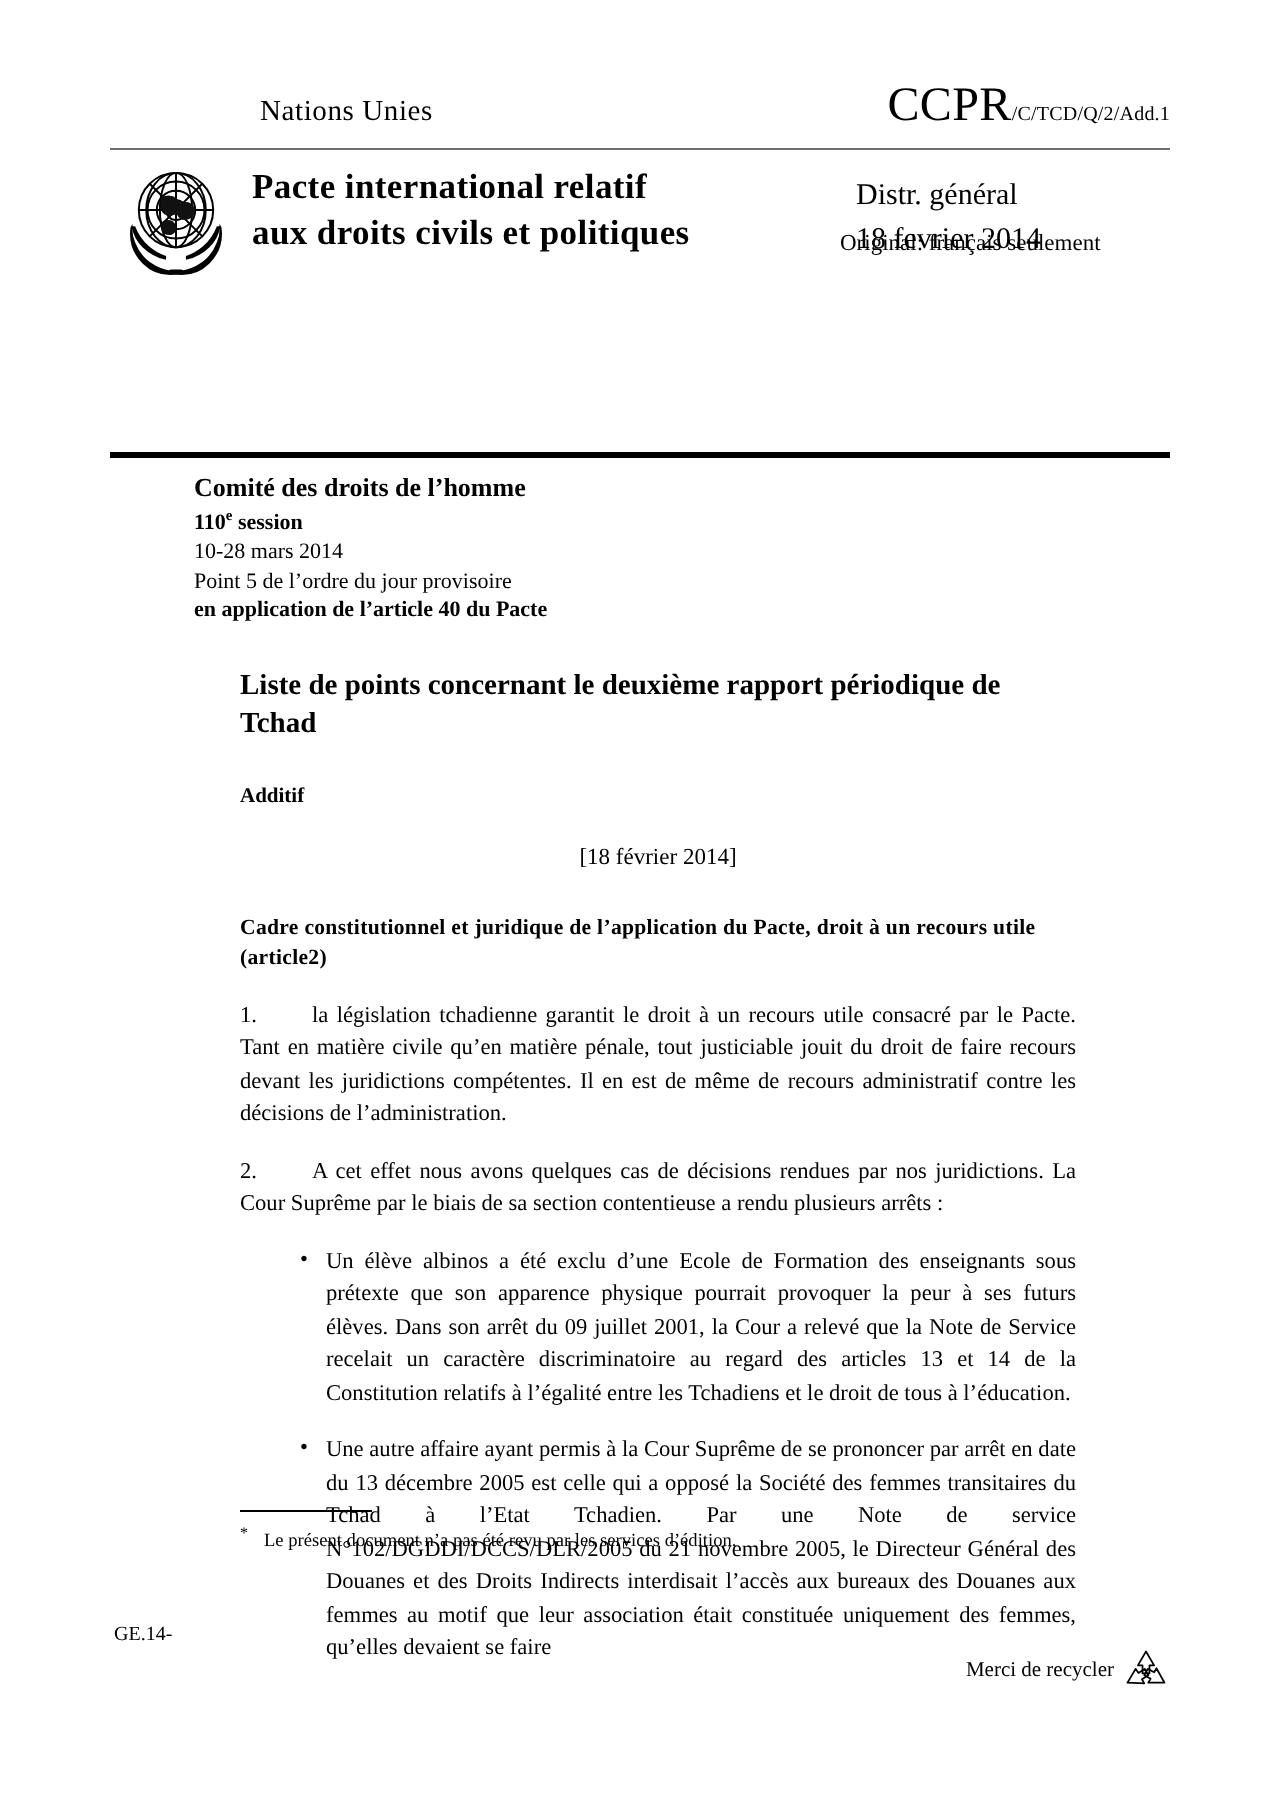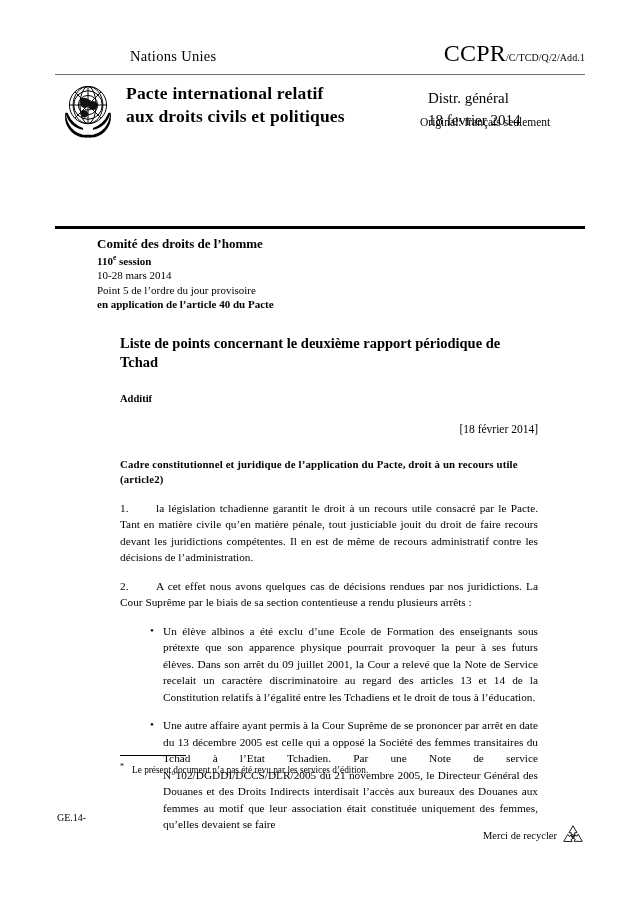--- a/index.html
+++ b/index.html
@@ -149,21 +149,21 @@
     margin-top: 22px;
   }
   .responses .small {
     font-size: 11.5px;
   }
   .responses .star {
     font-size: 9px;
     vertical-align: super;
   }
   .date-line {
-    text-align: right;
+    text-align: center;
     font-size: 11.5px;
     margin-top: 19px;
   }
   .section-head {
     font-weight: bold;
     font-size: 10.8px;
     line-height: 1.4;
     margin-top: 22px;
     letter-spacing: 0.15px;
   }

